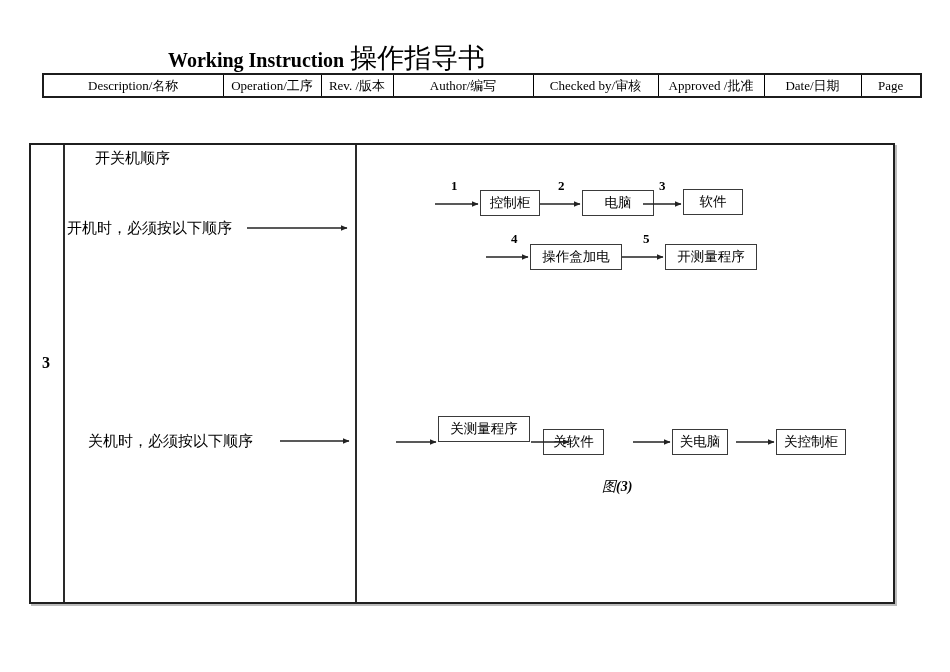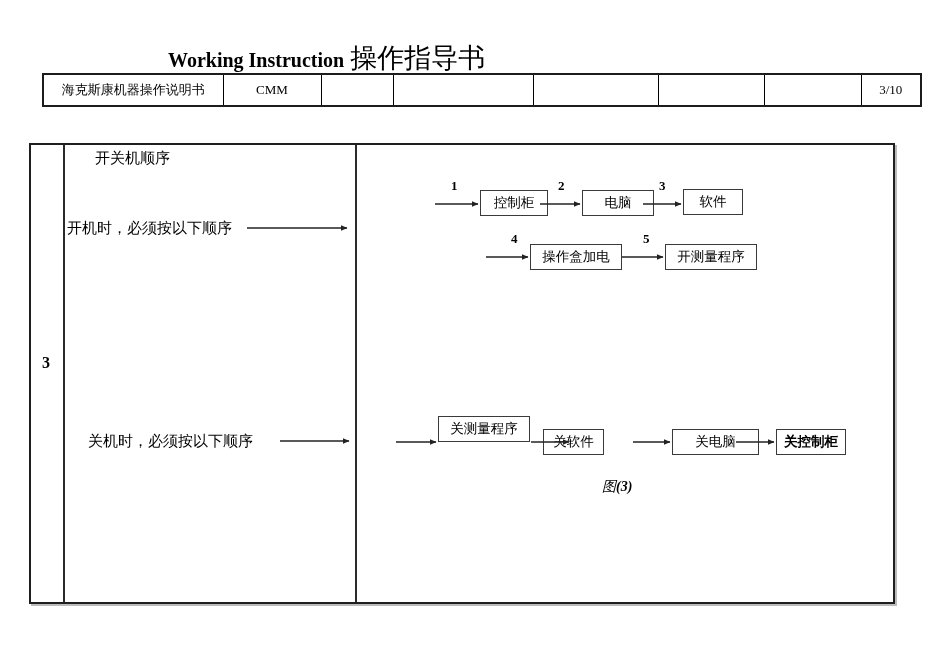--- a/index.html
+++ b/index.html
@@ -81,59 +81,59 @@
       <col style="width:180px">
         <col style="width:98px">
         <col style="width:72px">
         <col style="width:140px">
       <col style="width:125px">
         <col style="width:106px">
         <col style="width:97px">
         <col style="width:60px">
     </colgroup>
     <tbody>
-    <tr class="drow">
-      <td>海克斯康机器操作说明书</td>
-      <td>CMM</td>
-      <td></td>
-      <td></td>
-      <td></td>
-      <td></td>
-      <td></td>
-      <td>3/10</td>
+        <tr class="hrow">
+      <td>Description/名称</td>
+      <td>Operation/工序</td>
+      <td>Rev. /版本</td>
+      <td>Author/编写</td>
+      <td>Checked by/审核</td>
+      <td>Approved /批准</td>
+      <td>Date/日期</td>
+      <td>Page</td>
     </tr>
   </tbody>
     </table>
 
   <div class="main-box">
     <div class="vdiv v1"></div>
     <div class="vdiv v2"></div>
   </div>
 
   <div class="sec-num">3</div>
   <div class="txt t-heading">开关机顺序</div>
   <div class="txt t-on">开机时，必须按以下顺序</div>
   <div class="txt t-off">关机时，必须按以下顺序</div>
 
   <div class="fnum" style="left:451px; top:178px;">1</div>
-  <div class="fbox" style="left:480px; top:190px; width:68px;">控制柜</div>
+  <div class="fbox" style="left:480px; top:190px; width:60px;">控制柜</div>
   <div class="fnum" style="left:558px; top:178px;">2</div>
   <div class="fbox" style="left:582px; top:190px; width:72px;">电脑</div>
   <div class="fnum" style="left:659px; top:178px;">3</div>
   <div class="fbox" style="left:683px; top:189px; width:60px;">软件</div>
 
   <div class="fnum" style="left:511px; top:231px;">4</div>
   <div class="fbox" style="left:530px; top:244px; width:92px;">操作盒加电</div>
   <div class="fnum" style="left:643px; top:231px;">5</div>
   <div class="fbox" style="left:665px; top:244px; width:92px;">开测量程序</div>
 
   <div class="fbox" style="left:438px; top:416px; width:92px;">关测量程序</div>
   <div class="fbox" style="left:543px; top:429px; width:61px;">关软件</div>
-  <div class="fbox" style="left:672px; top:429px; width:87px;">关电脑</div>
-  <div class="fbox" style="left:776px; top:429px; width:70px;font-weight:bold;">关控制柜</div>
+  <div class="fbox" style="left:672px; top:429px; width:56px;">关电脑</div>
+  <div class="fbox" style="left:776px; top:429px; width:70px;">关控制柜</div>
 
   <div class="caption">
     <span>图</span><span class="bold">(3)</span>
   </div>
 
   <svg class="arrows" width="950" height="672" viewBox="0 0 950 672">
     <defs>
       <marker id="ah" markerWidth="8" markerHeight="8" refX="6.5" refY="3" orient="auto" markerUnits="userSpaceOnUse">
         <path d="M0,0 L7,3 L0,6 z" fill="#222"></path>
       </marker>

